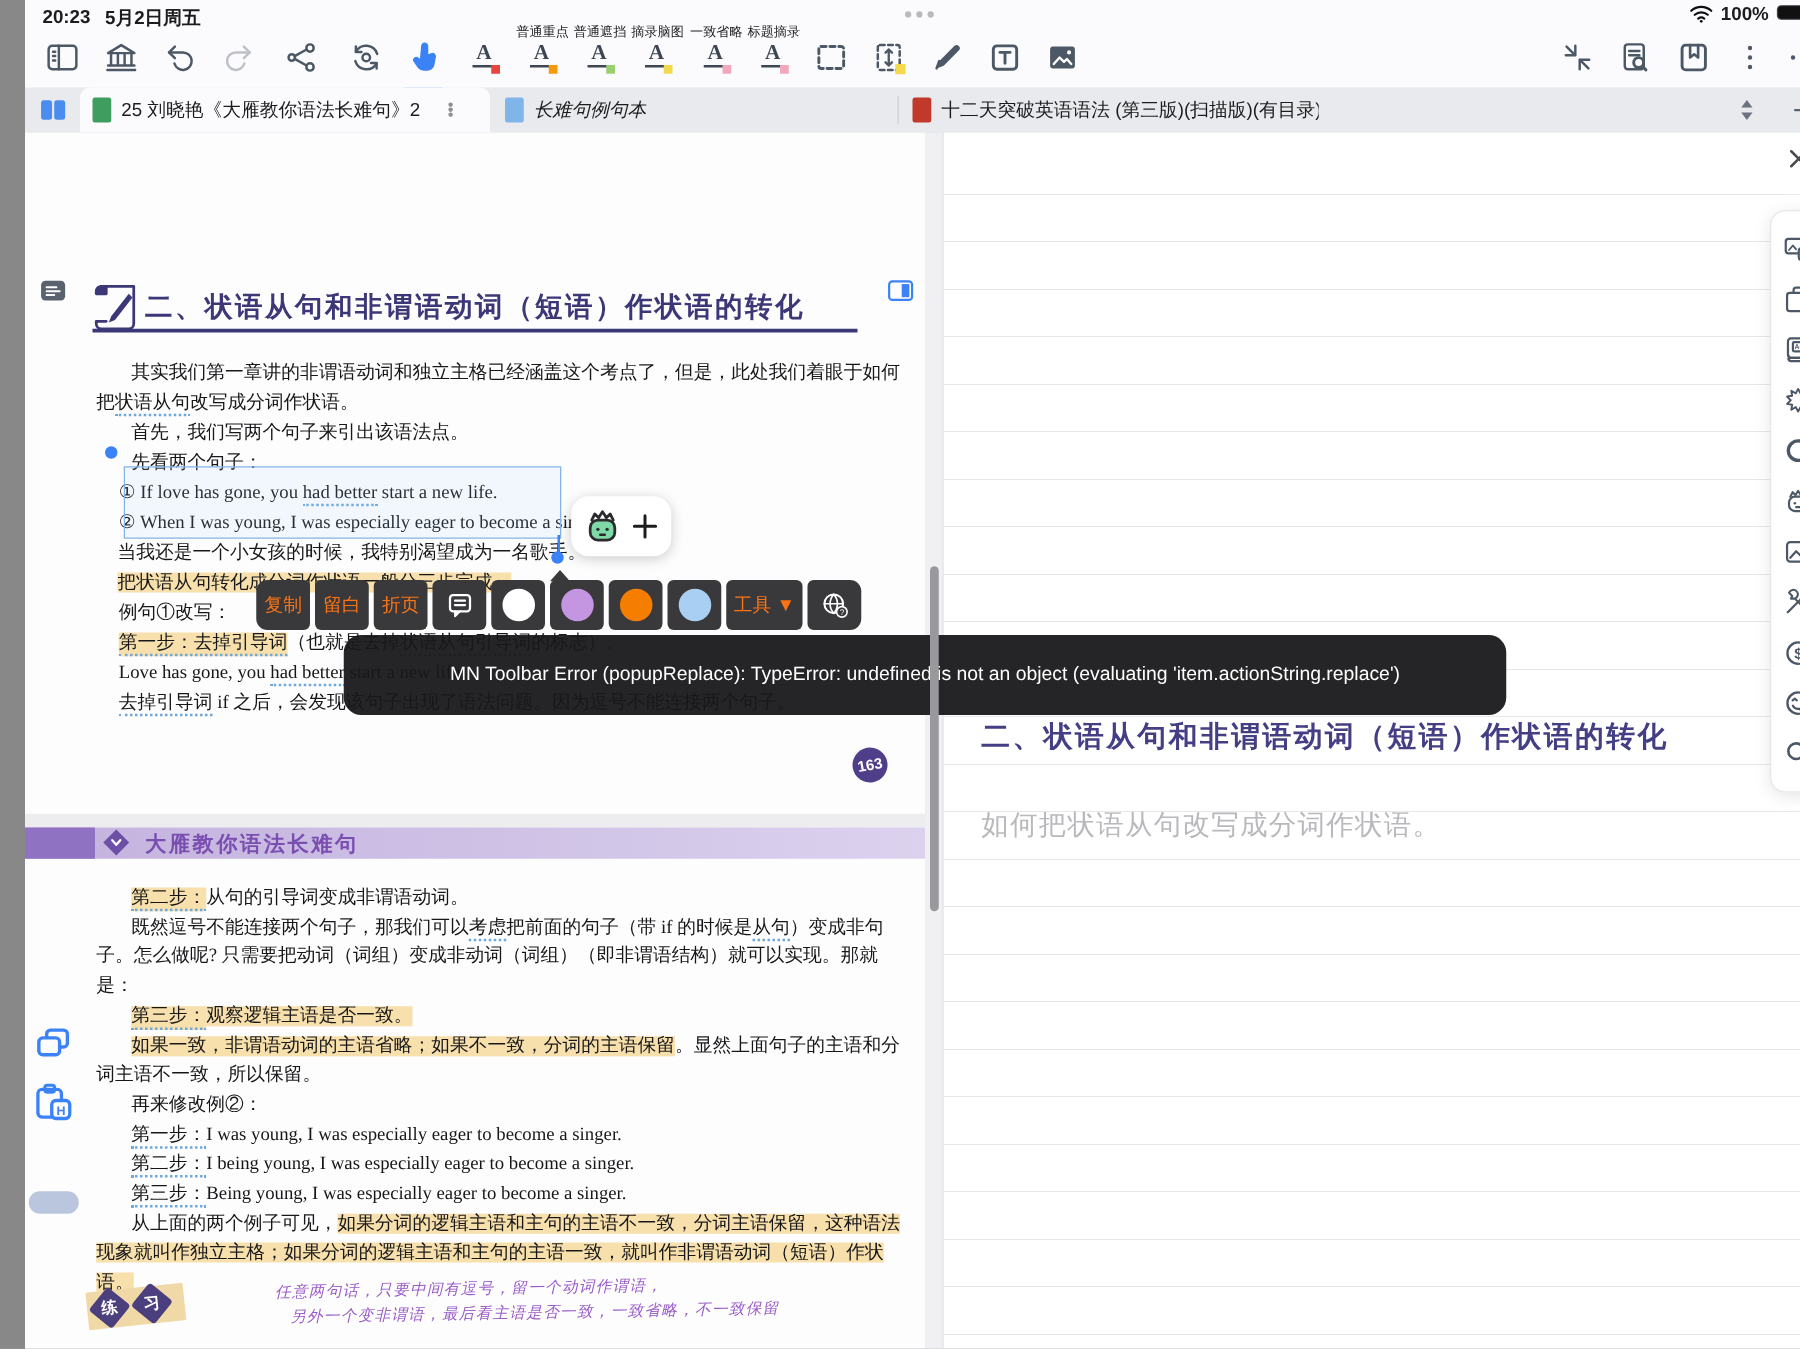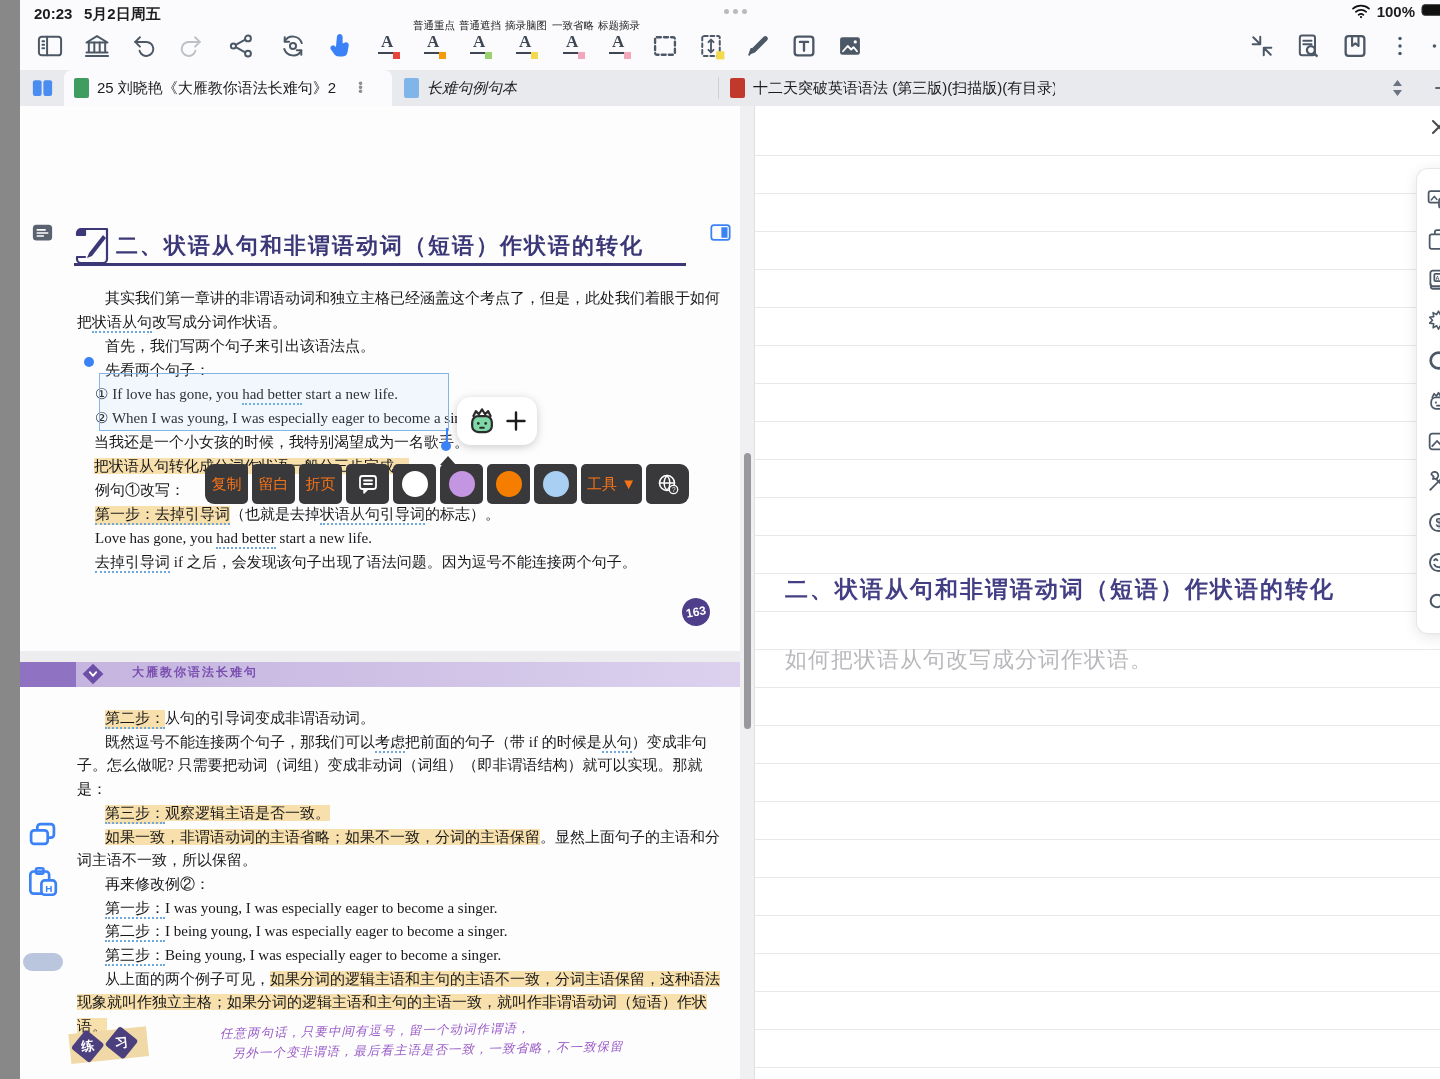--- a/index.html
+++ b/index.html
@@ -52,21 +52,21 @@
   .sel-box{position:absolute;left:79px;top:267px;width:348px;height:56px;border:1.4px solid #85b4e6;background:rgba(160,205,245,.13);z-index:5;}
   .sel-dot{position:absolute;width:10px;height:10px;border-radius:50%;background:#3b82f6;z-index:6;}
   .sel-stem{position:absolute;left:426px;top:322px;width:2px;height:16px;background:#3b82f6;z-index:6;}
   .robot-popup{position:absolute;left:437px;top:291px;width:80px;height:48px;background:#fff;border-radius:14px;
     box-shadow:0 2px 10px rgba(0,0,0,.2);z-index:45;display:flex;align-items:center;justify-content:center;gap:8px;}
   .page-badge{position:absolute;left:662px;top:492px;width:28px;height:28px;border-radius:50%;background:#4f3f8a;color:#fff;
     font-size:12px;font-weight:bold;display:flex;align-items:center;justify-content:center;transform:rotate(-10deg);z-index:8;}
   .banner{position:absolute;left:0;top:556px;width:720px;height:25px;background:linear-gradient(90deg,#c3b2de,#cfc2e6 55%,#dcd2ee);z-index:2;}
   .banner .cap{position:absolute;left:0;top:0;width:56px;height:25px;background:#8f73c2;}
   .banner .dia{position:absolute;left:62px;top:1px;width:22px;height:22px;}
-  .banner .btxt{position:absolute;left:112px;top:2px;font-size:12px;font-weight:bold;color:#7a4fb0;letter-spacing:2px;}
+  .banner .btxt{position:absolute;left:96px;top:2px;font-size:17px;font-weight:bold;color:#7a4fb0;letter-spacing:2px;}
   .pgap{position:absolute;left:0;top:545px;width:720px;height:11px;background:#ededf0;}
   .practice{position:absolute;left:50px;top:918px;width:80px;height:48px;transform:rotate(-6deg);z-index:3;}
   .practice .tape{position:absolute;left:0;top:6px;width:78px;height:30px;background:#f0d9a6;}
   .practice .d{position:absolute;top:8px;width:24px;height:24px;background:#4b3f7e;transform:rotate(45deg);border-radius:3px;}
   .practice .d span{position:absolute;left:0;top:0;width:24px;height:24px;transform:rotate(-45deg);color:#fff;font-size:13px;font-weight:bold;
     display:flex;align-items:center;justify-content:center;}
   .hand-note{position:absolute;color:#9a5cc6;font-size:12.5px;font-style:italic;white-space:nowrap;transform:rotate(-1deg);letter-spacing:1px;}
   .margin-ic{position:absolute;}
   .pill{position:absolute;left:3px;top:847px;width:40px;height:18px;border-radius:9px;background:#b9c6dd;}
   
@@ -528,14 +528,17 @@
         </svg>
       </div>
       <div class="fp-ic">
         <svg viewBox="0 0 24 24" class="ic">
           <circle cx="10.5" cy="10.5" r="6" stroke-width="2"></circle>
           <path d="M15 15 L20 20" stroke-width="2"></path>
         </svg>
       </div>
     </div>
 
+  <div class="toast">
+    <span>MN Toolbar Error (popupReplace): TypeError: undefined is not an object (evaluating 'item.actionString.replace')</span>
+  </div>
 
 </div>
 
 </body></html>

